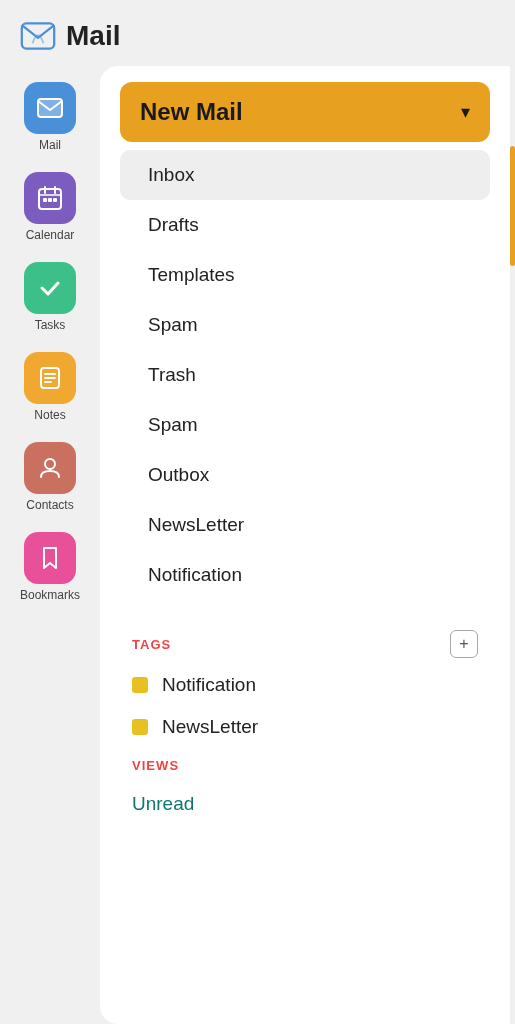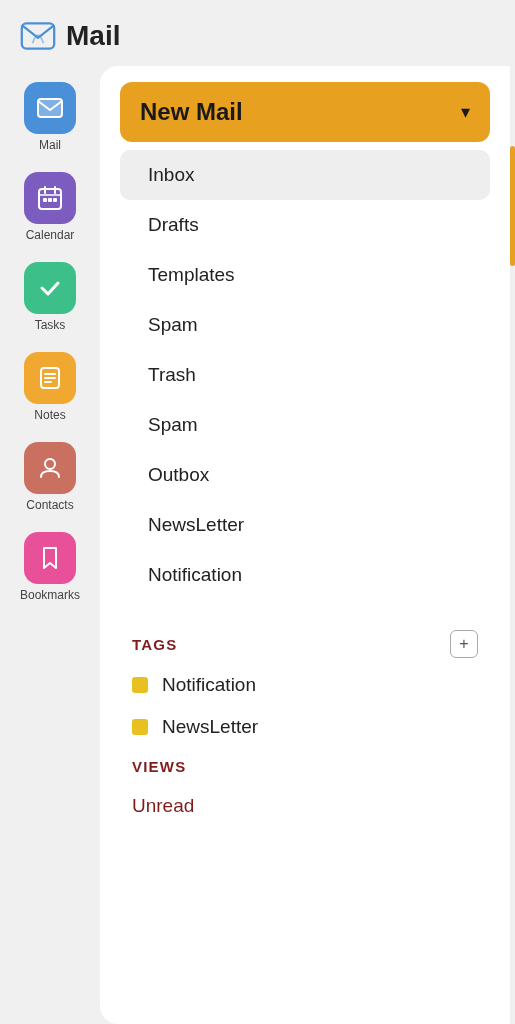--- a/index.html
+++ b/index.html
@@ -153,23 +153,23 @@
 
     
     .section-header {
       display: flex;
       align-items: center;
       justify-content: space-between;
       padding: 10px 12px 6px 12px;
     }
 
     .section-title {
-      font-size: 15px;
+      font-size: 13px;
       font-weight: 700;
-      color: #7f1d1d;
+      color: #ef4444;
       letter-spacing: 0.08em;
       text-transform: uppercase;
     }
 
     .section-add-btn {
       width: 28px;
       height: 28px;
       border: 1.5px solid #aaa;
       border-radius: 6px;
       display: flex;
@@ -199,21 +199,21 @@
     }
 
     
     .views-list {
       list-style: none;
     }
 
     .view-item {
       padding: 14px 12px;
       font-size: 19px;
-      color: #7f1d1d;
+      color: #0f766e;
       cursor: pointer;
       border-radius: 10px;
     }
 
     
     .content::-webkit-scrollbar { width: 4px; }
     .content::-webkit-scrollbar-track { background: transparent; }
     .content::-webkit-scrollbar-thumb { background: #e8a020; border-radius: 2px; }
 
     

